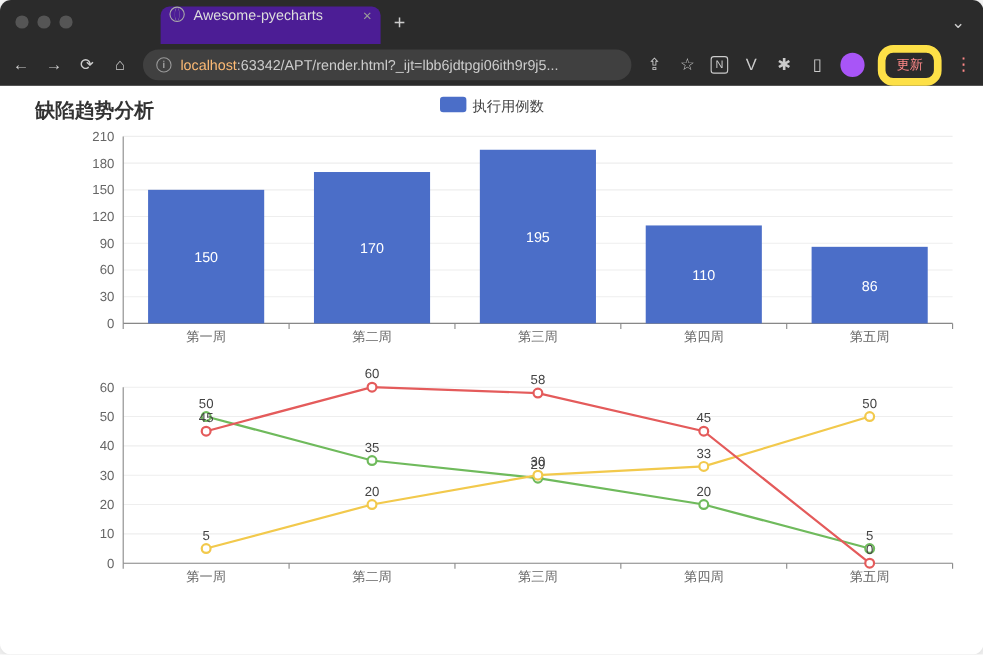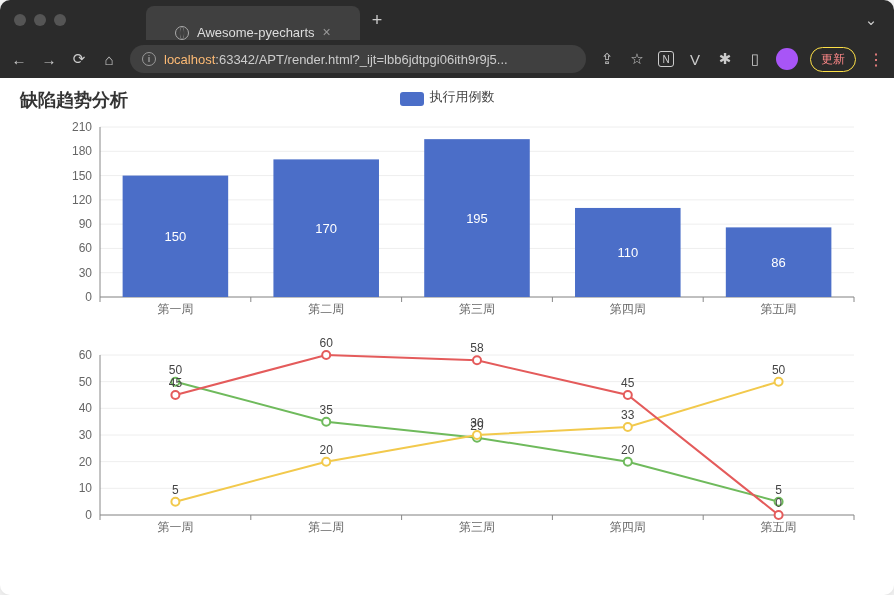--- a/index.html
+++ b/index.html
@@ -4,42 +4,42 @@
   <style>
     * { margin: 0; padding: 0; box-sizing: border-box; font-family: -apple-system, BlinkMacSystemFont, "Segoe UI", sans-serif; }
     body { width: 894px; height: 595px; background: #f5f5f5; overflow: hidden; }
     
     .window { width: 894px; height: 595px; background: #fff; border-radius: 10px; overflow: hidden; box-shadow: 0 2px 8px rgba(0,0,0,0.1); }
     
     
     .titlebar { height: 40px; background: #2b2b2b; display: flex; align-items: center; padding: 0 14px; }
     .traffic { display: flex; gap: 8px; margin-right: 80px; }
     .traffic span { width: 12px; height: 12px; border-radius: 50%; background: #555; display: inline-block; }
-    .tab { background: #404040; border-radius: 8px 8px 0 0; height: 34px; display: flex; align-items: flex-end; padding: 0 29px; gap: 8px; color: #ddd; font-size: 13px; margin-top: 6px; min-width: 200px; }
+    .tab { background: #4c1d95; border-radius: 8px 8px 0 0; height: 34px; display: flex; align-items: flex-start; padding: 0 8px; gap: 8px; color: #ddd; font-size: 13px; margin-top: 6px; min-width: 200px; }
     .tab .globe { width: 14px; height: 14px; border: 1.5px solid #aaa; border-radius: 50%; position: relative; }
     .tab .globe::after { content:''; position:absolute; inset:0; border-left:1.5px solid #aaa; border-right:1.5px solid #aaa; border-radius:50%; transform: scaleX(0.4);}
     .tab .close { margin-left: auto; color: #999; font-size: 14px; }
     .newtab { color: #ccc; font-size: 18px; padding: 0 12px; cursor: pointer; }
     
     .addrbar { height: 38px; background: #2b2b2b; display: flex; align-items: center; padding: 0 10px; gap: 12px; color: #ccc; }
     .navicon { width: 18px; height: 18px; display: flex; align-items: center; justify-content: center; font-size: 15px; color: #ccc; }
     .urlbox { flex: 1; background: #404040; border-radius: 16px; height: 28px; display: flex; align-items: center; padding: 0 12px; font-size: 13px; color: #ccc; gap: 8px; overflow: hidden; white-space: nowrap; }
     .urlbox .info { width: 14px; height: 14px; border: 1.5px solid #999; border-radius: 50%; display: flex; align-items: center; justify-content: center; font-size: 9px; }
     .urlbox .host { color: #fdba74; }
     .right-icons { display: flex; gap: 12px; align-items: center; }
     .avatar { width: 22px; height: 22px; border-radius: 50%; background: #a855f7; }
-    .update-btn { border: 1px solid #fde047; color: #f88; padding: 3px 10px; border-radius: 14px; font-size: 12px; }
+    .update-btn { border: 7px solid #fde047; color: #f88; padding: 3px 10px; border-radius: 14px; font-size: 12px; }
     .menu-dots { color: #f88; font-size: 16px; }
     
     
-    .content { padding: 10px 20px; height: calc(595px - 78px); }
+    .content { padding: 10px 32px; height: calc(595px - 78px); }
     .chart-title { font-size: 18px; font-weight: bold; color: #333; }
     
     .legend { text-align: center; margin-top: -24px; font-size: 13px; color: #444; }
-    .legend-item { display: inline-flex; align-items: flex-end; gap: 6px; margin: 0 8px; }
+    .legend-item { display: inline-flex; align-items: flex-start; gap: 6px; margin: 0 8px; }
     .legend-swatch { width: 24px; height: 14px; border-radius: 3px; display: inline-block; }
     .legend-line { width: 24px; height: 2px; display: inline-block; position: relative; }
     .legend-line::after { content:''; width:8px; height:8px; border-radius:50%; background:#fff; position:absolute; left:8px; top:-3px; border:2px solid currentColor; }
     
     .chart-wrap { position: relative; margin-top: 8px; }
     svg { display: block; }
     .axis-label { font-size: 12px; fill: #666; }
     .bar-label { font-size: 13px; fill: #fff; text-anchor: middle; }
     .pt-label { font-size: 12px; fill: #444; text-anchor: middle; }
     .splitline { stroke: #eee; stroke-dasharray: none; }

